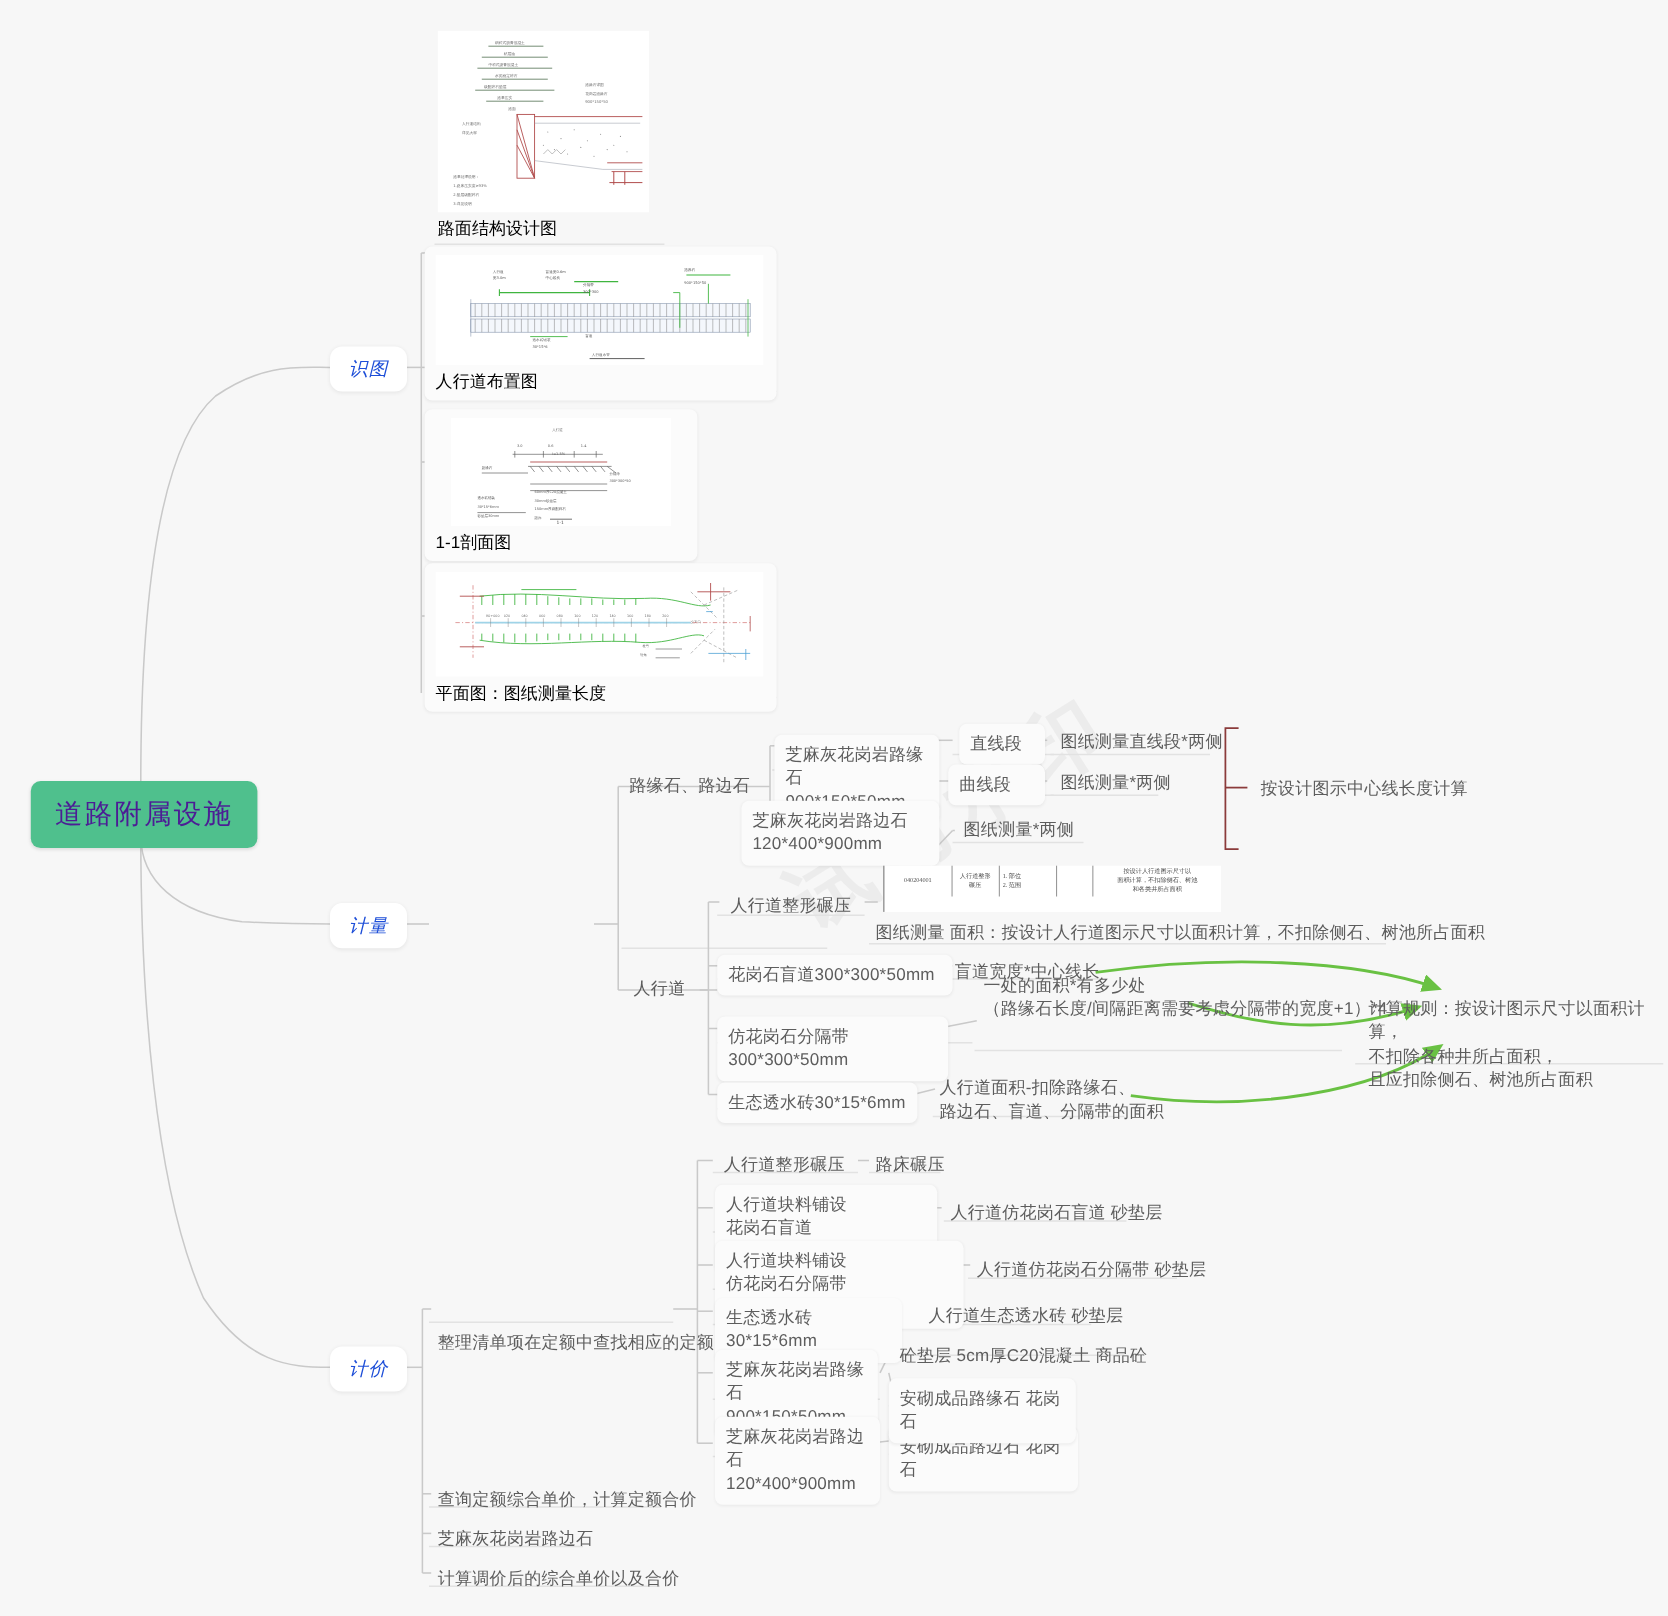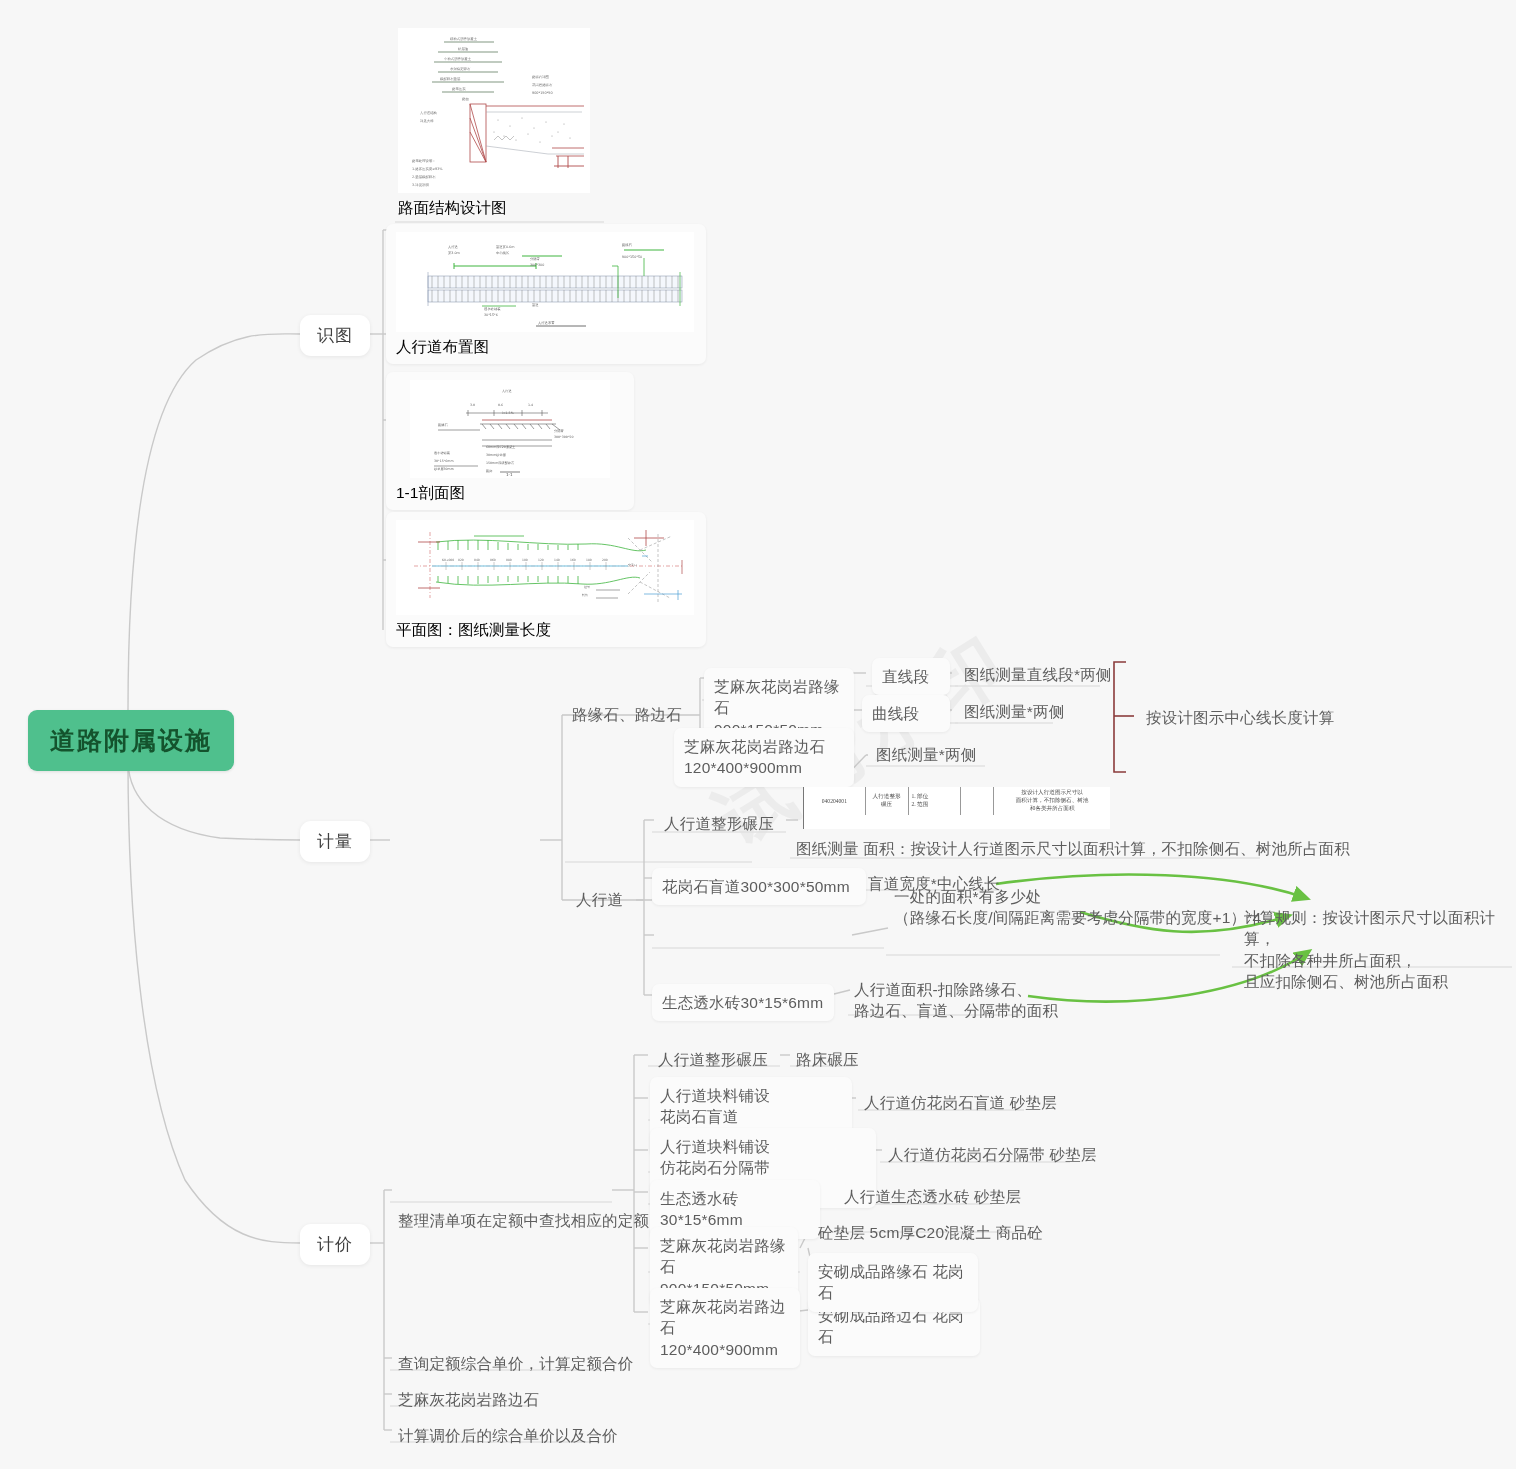--- a/index.html
+++ b/index.html
@@ -19,37 +19,38 @@
     position:absolute;
     font-size:15.5px;
     line-height:1.38;
     color:#5d5d5d;
     white-space:pre-line;
     letter-spacing:.2px;
   }
   
   .root{
     background:#4fc08d;
-    color:#14532d;
+    color:#4c1d95;
     font-size:25px;
-    font-weight:700;
+    font-weight:400;
     border-radius:9px;
     padding:13px 22px;
     letter-spacing:2px;
     box-shadow:0 1px 3px rgba(0,0,0,.10);
   }
   
   .pill{
     background:#fff;
     border-radius:11px;
     padding:9px 17px;
     font-size:17px;
-    color:#404040;
+    color:#1d4ed8;
     letter-spacing:1px;
     box-shadow:0 1px 4px rgba(0,0,0,.07);
+    font-style:italic;
   }
   
   .leaf{
     padding:4px 6px 6px 6px;
   }
   .card{
     background:#fbfbfb;
     border-radius:7px;
     padding:8px 10px;
     box-shadow:0 1px 3px rgba(0,0,0,.06);
@@ -445,20 +446,21 @@
   <div class="node card" style="left:862px;top:695px;width:68px;">曲线段</div>
 
   <div class="node leaf" style="left:958px;top:660px;">图纸测量直线段*两侧</div>
   <div class="node leaf" style="left:958px;top:697px;">图纸测量*两侧</div>
   <div class="node leaf" style="left:870px;top:740px;">图纸测量*两侧</div>
 
   <div class="node leaf" style="left:1140px;top:703px;">按设计图示中心线长度计算</div>
 
   <div class="node leaf" style="left:658px;top:809px;">人行道整形碾压</div>
   <div class="node card" style="left:652px;top:868px;width:194px;">花岗石盲道300*300*50mm</div>
+  <div class="node card" style="left:652px;top:924px;width:190px;">仿花岗石分隔带300*300*50mm</div>
   <div class="node card" style="left:652px;top:984px;width:162px;">生态透水砖30*15*6mm</div>
 
   <div class="node leaf" style="left:790px;top:834px;">图纸测量 面积：按设计人行道图示尺寸以面积计算，不扣除侧石、树池所占面积</div>
   <div class="node leaf" style="left:862px;top:869px;">盲道宽度*中心线长</div>
   <div class="node leaf" style="left:888px;top:882px;">一处的面积*有多少处
 （路缘石长度/间隔距离需要考虑分隔带的宽度+1）*4</div>
   <div class="node leaf" style="left:848px;top:975px;">人行道面积-扣除路缘石、
 路边石、盲道、分隔带的面积</div>
 
   <div class="tbl-thumb" style="position:absolute;left:803px;top:787px;width:306px;height:42px;">

